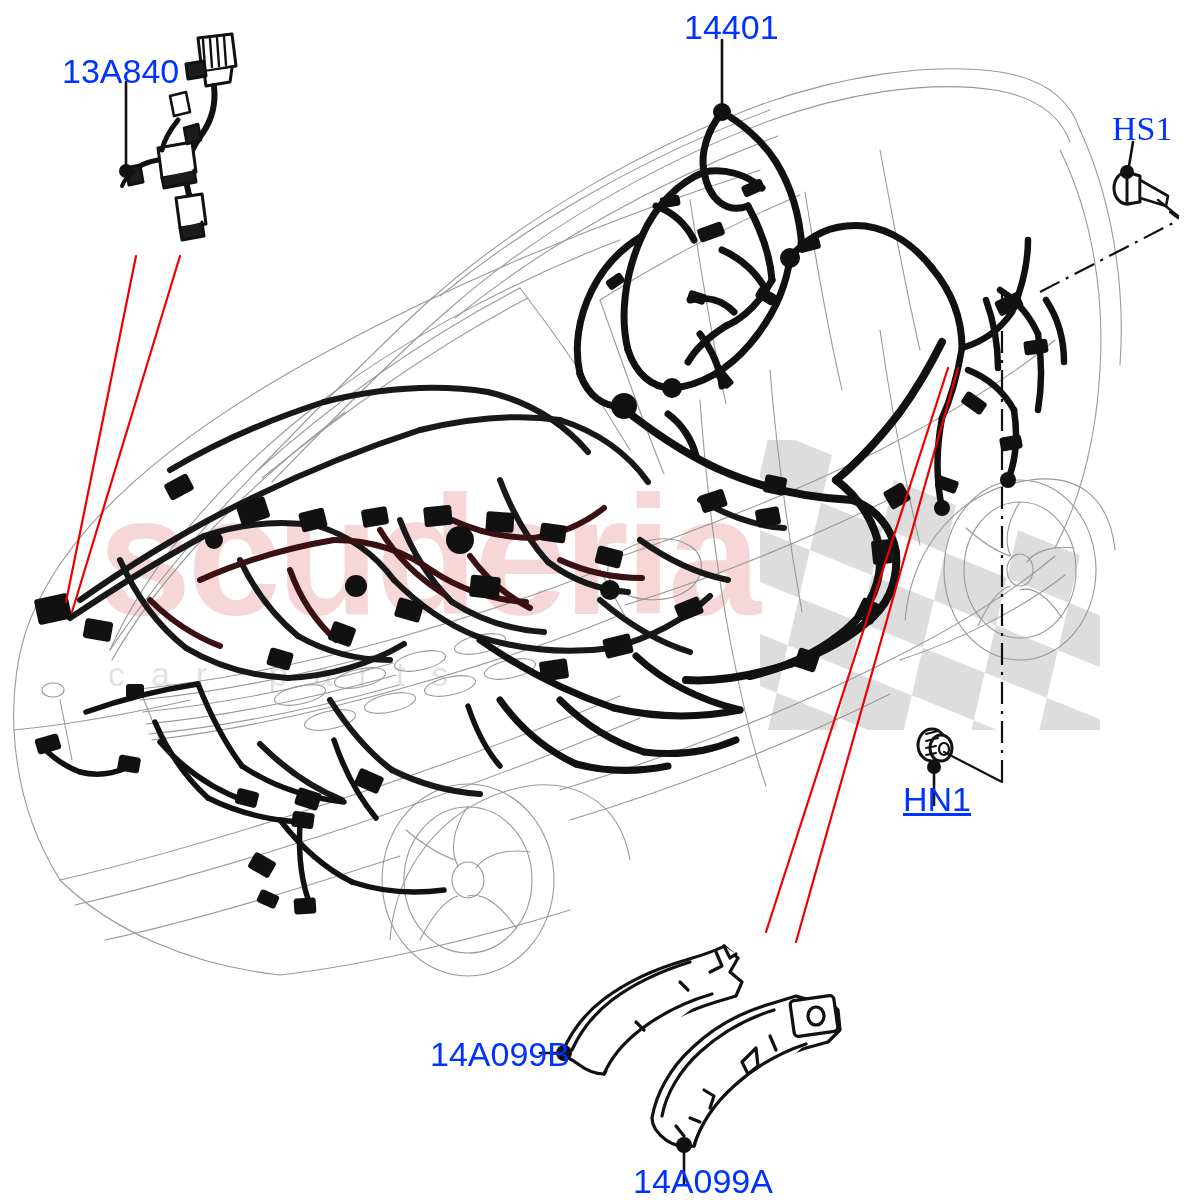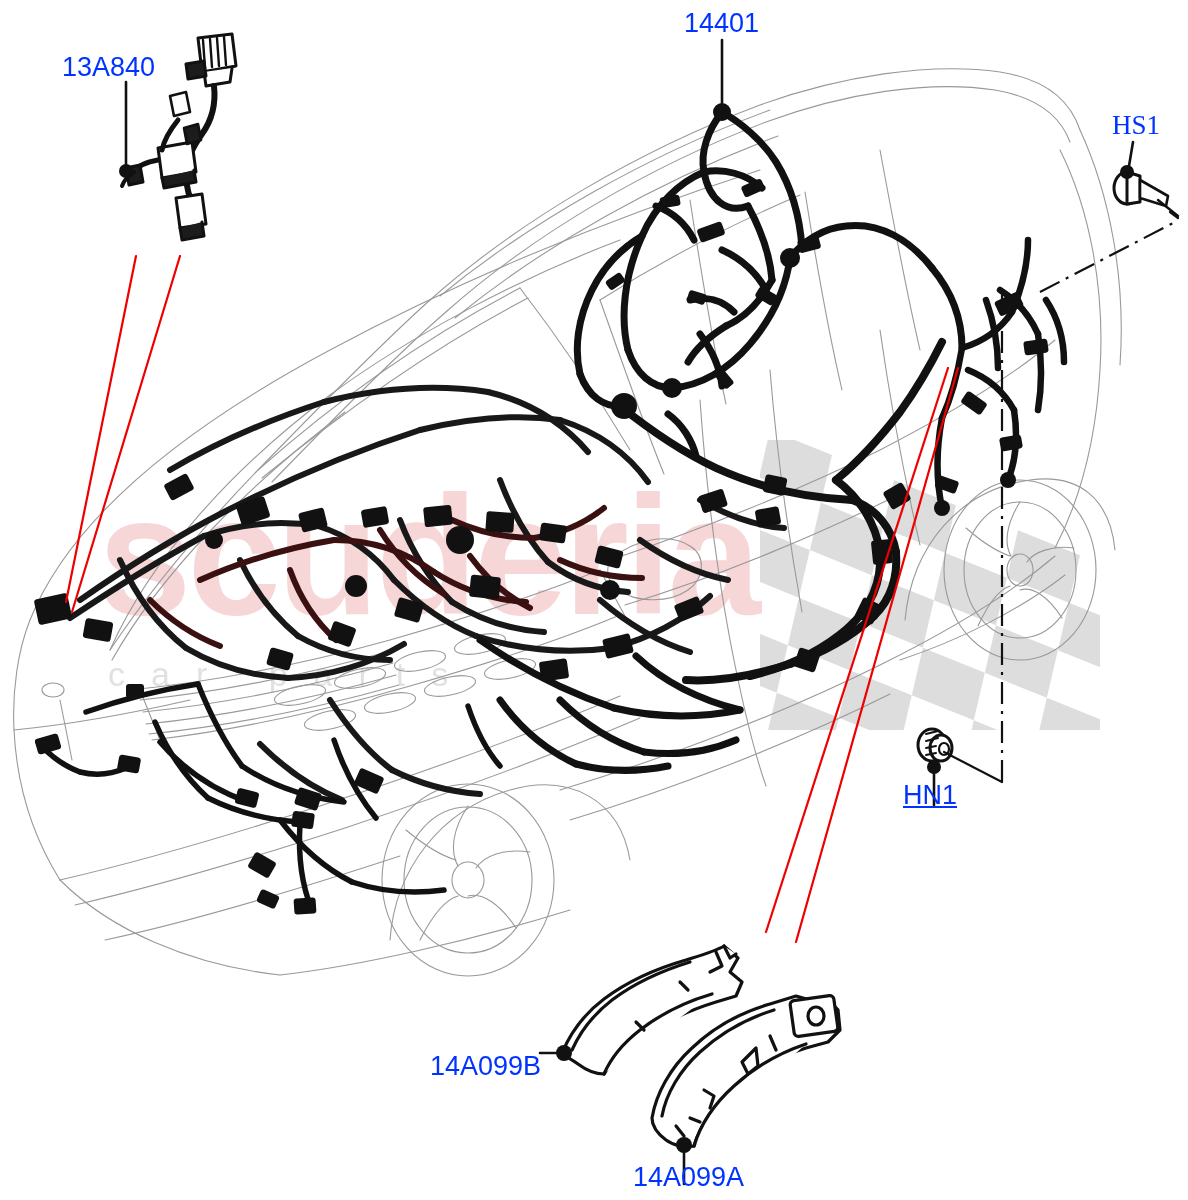--- a/index.html
+++ b/index.html
@@ -4,21 +4,21 @@
 <title>Parts Diagram</title>
 <style>
   html,body{margin:0;padding:0;background:#ffffff;}
   body{width:1188px;height:1200px;overflow:hidden;font-family:"Liberation Sans",sans-serif;}
   #stage{position:relative;width:1188px;height:1200px;background:#fff;}
   #stage svg{position:absolute;left:0;top:0;}
   .lbl{
     position:absolute;
     color:#0033ff;
     font-family:"Liberation Sans",sans-serif;
-    font-size:27px;
+    font-size:34px;
     font-weight:400;
     letter-spacing:0px;
     white-space:nowrap;
     user-select:none;
   }
   .wm-main{
     position:absolute;
     font-family:"Liberation Sans",sans-serif;
     font-size:168px;
     font-weight:700;
@@ -470,16 +470,16 @@
       <line x1="1002" y1="782" x2="944" y2="752"></line>
       <line x1="1178" y1="218" x2="1170" y2="212"></line>
     </g>
 
   </svg>
 
   <div class="lbl" style="left:62px;top:52px;">13A840</div>
   <div class="lbl" style="left:684px;top:8px;">14401</div>
   <div class="lbl" style="left:1112px;top:110px;font-family:Liberation Serif, serif;">HS1</div>
   <div class="lbl" style="left:903px;top:780px;text-decoration:underline;">HN1</div>
-  <div class="lbl" style="left:430px;top:1035px;margin-top:16px;">14A099B</div>
+  <div class="lbl" style="left:430px;top:1035px;">14A099B</div>
   <div class="lbl" style="left:633px;top:1162px;">14A099A</div>
 
 </div>
 
 </body></html>

